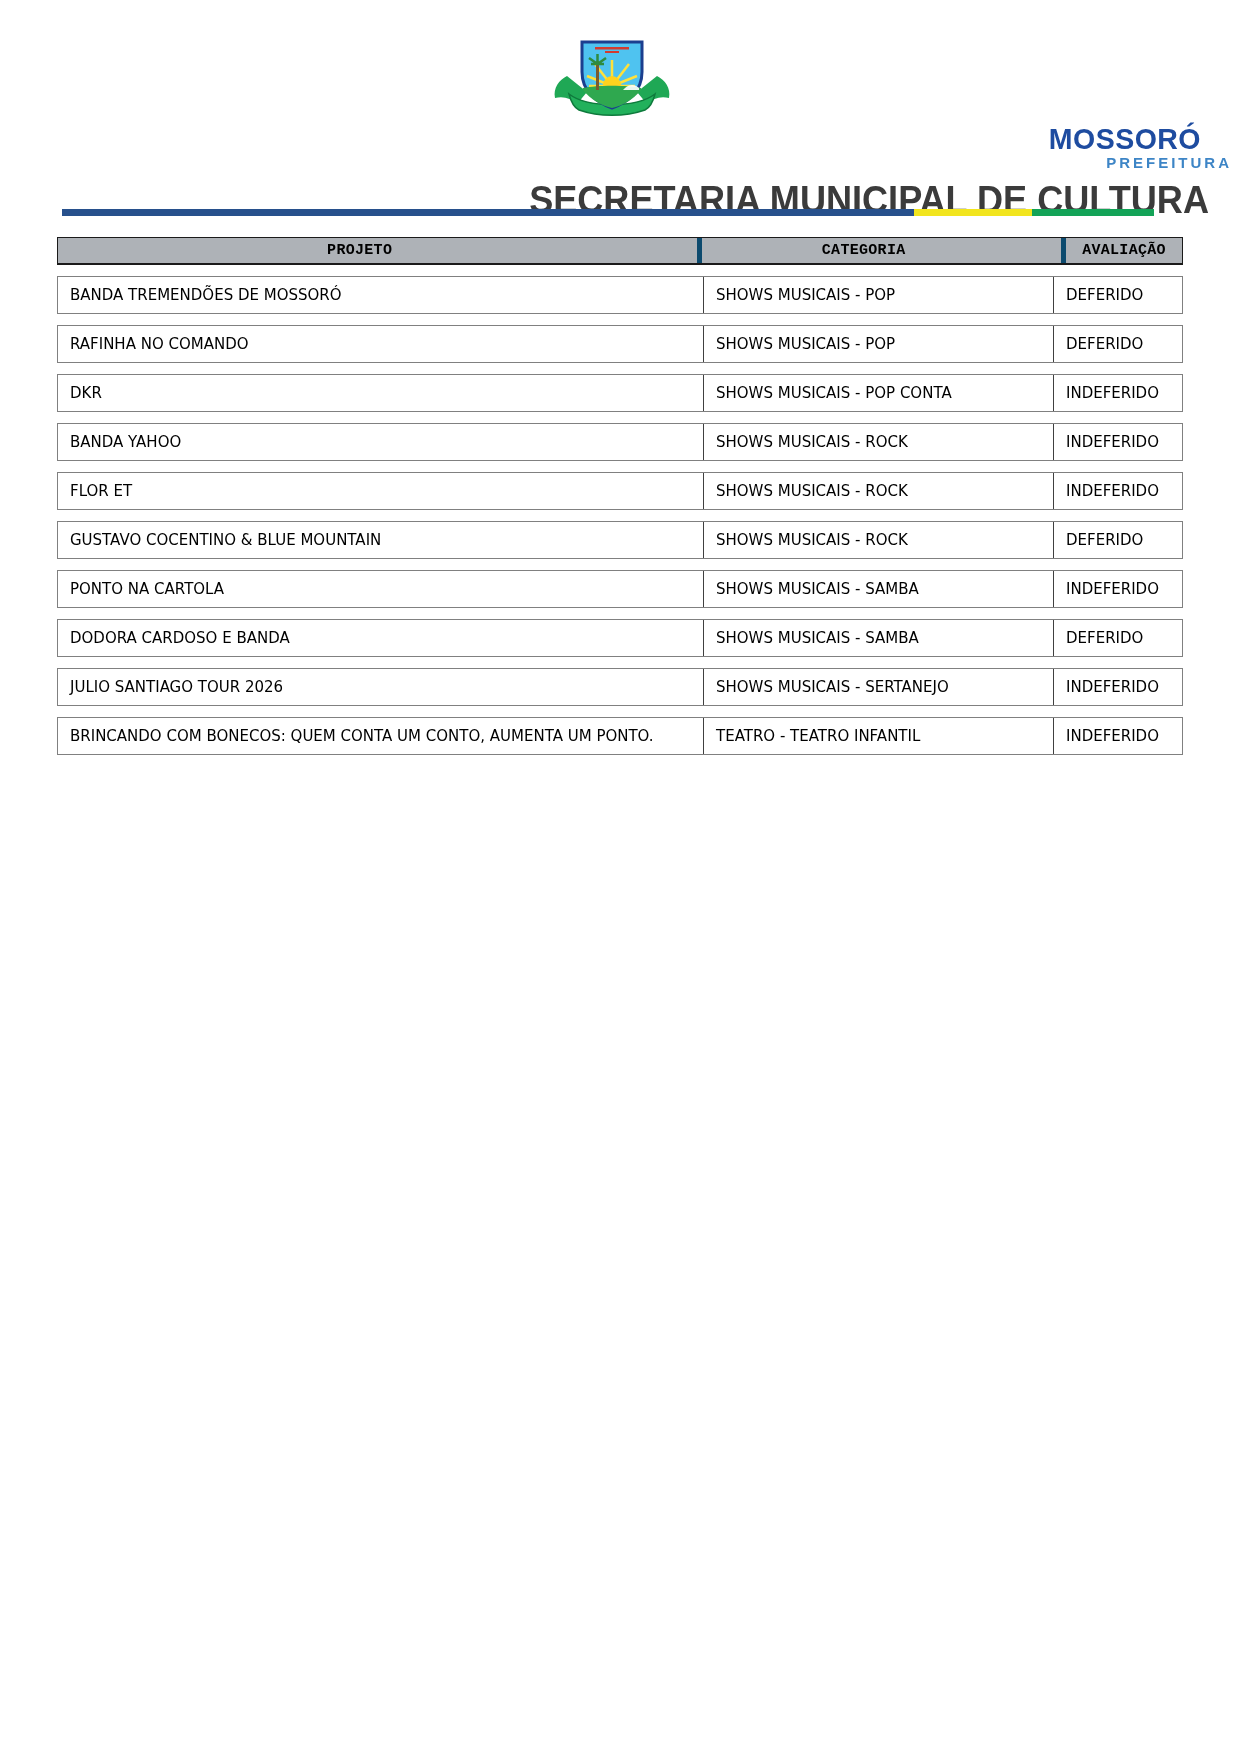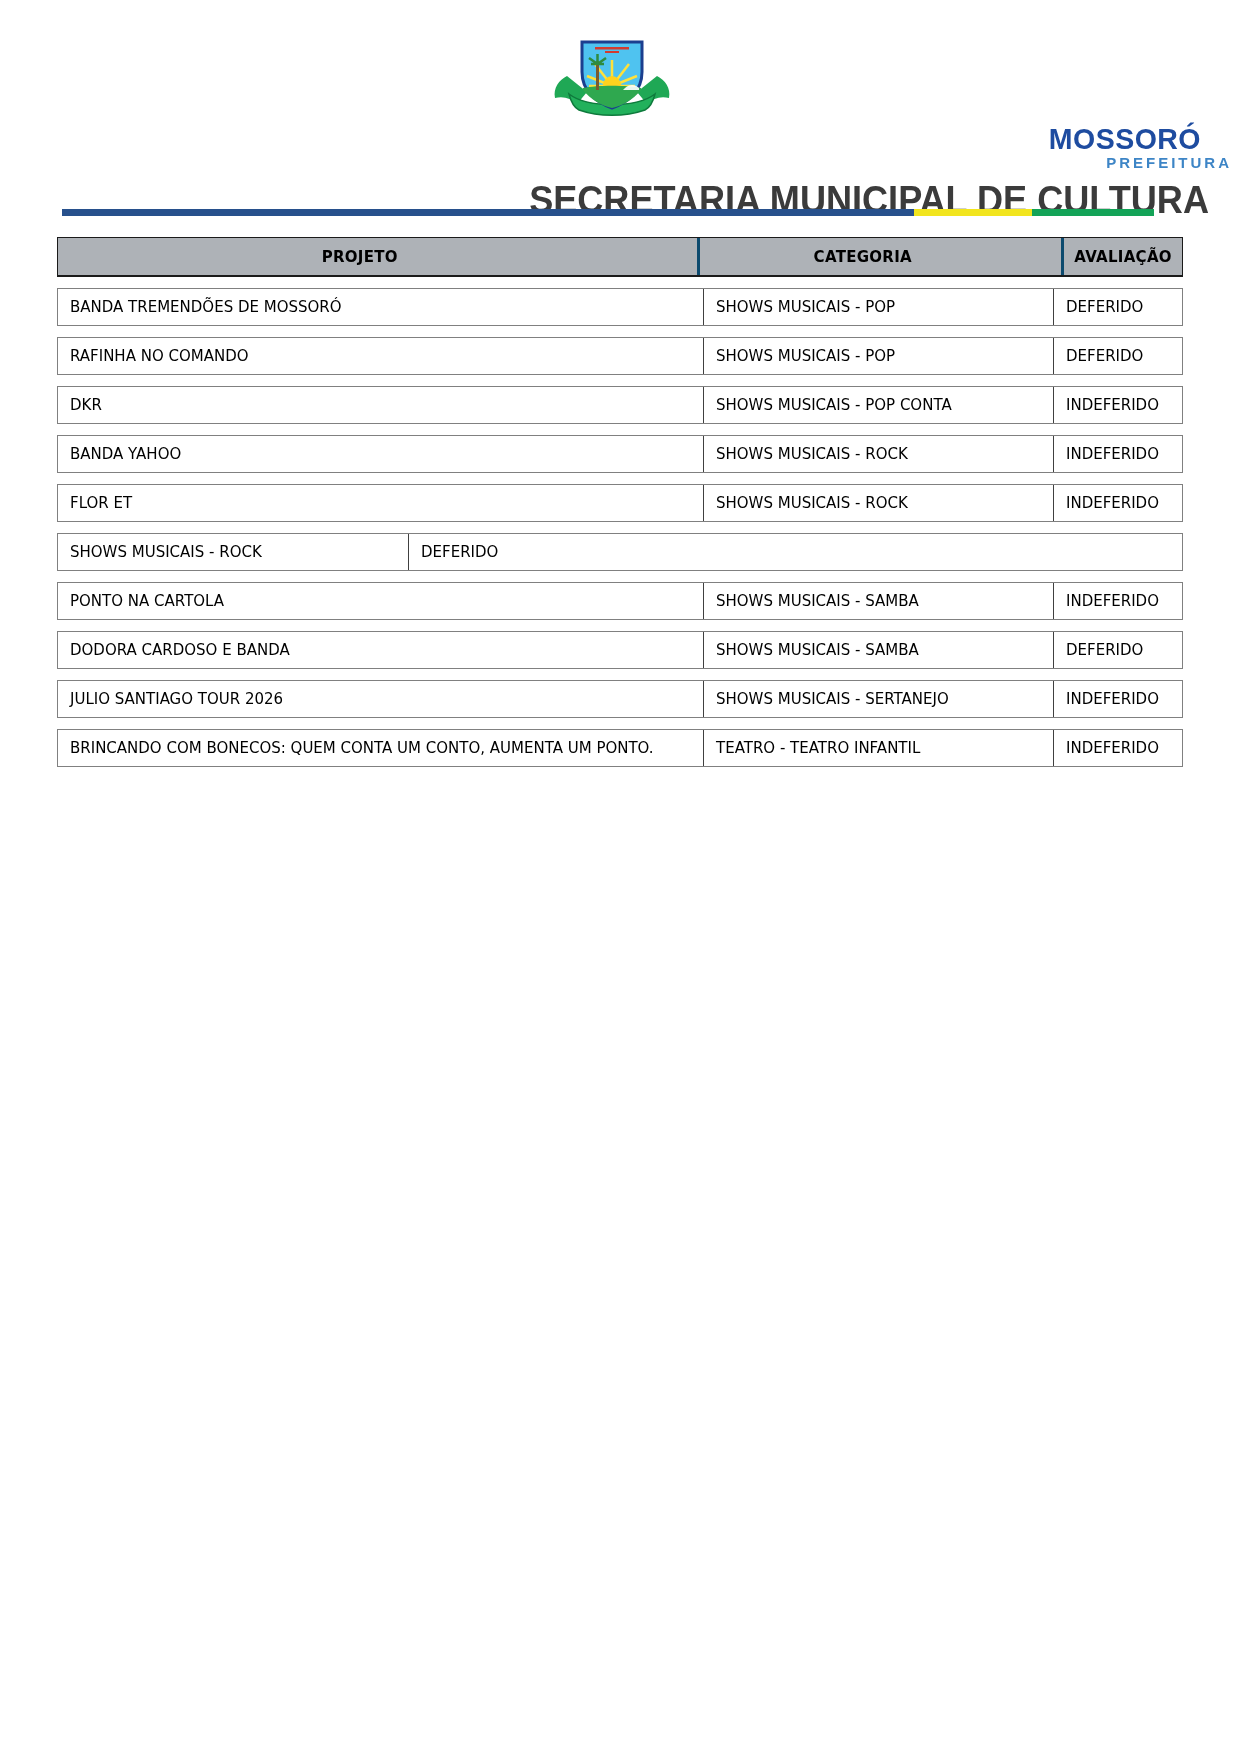--- a/index.html
+++ b/index.html
@@ -73,33 +73,34 @@
   
   .results-table {
     position: absolute;
     top: 237px;
     left: 57px;
     width: 1126px;
     font-size: 15px;
   }
   .thead-row {
     display: flex;
-    height: 40px;
+    height: 28px;
     background: #aeb2b7;
     border: 1px solid #1a1a1a;
     border-bottom-width: 2px;
     font-weight: 700;
     letter-spacing: 0.3px;
+    font-family: Liberation Mono, monospace;
   }
   .thead-row .cell {
     display: flex;
     align-items: center;
     justify-content: center;
   }
-  .thead-row .cell + .cell { border-left: 3px solid #0c4a6e; margin-left: 36px; }
+  .thead-row .cell + .cell { border-left: 5px solid #0c4a6e; margin-left: 36px; }
 
   .t-row {
     display: flex;
     height: 38px;
     margin-top: 11px;
     border: 1px solid #808080;
     background: #ffffff;
   }
   .t-row .cell {
     display: flex;
@@ -203,20 +204,21 @@
     <div class="cell col-avaliacao">INDEFERIDO</div>
   </div>
 
   <div class="t-row">
     <div class="cell col-projeto">FLOR ET</div>
     <div class="cell col-categoria">SHOWS MUSICAIS - ROCK</div>
     <div class="cell col-avaliacao">INDEFERIDO</div>
   </div>
 
   <div class="t-row">
+    <div class="cell col-projeto">GUSTAVO COCENTINO &amp; BLUE MOUNTAIN</div>
     <div class="cell col-categoria">SHOWS MUSICAIS - ROCK</div>
     <div class="cell col-avaliacao">DEFERIDO</div>
   </div>
 
   <div class="t-row">
     <div class="cell col-projeto">PONTO NA CARTOLA</div>
     <div class="cell col-categoria">SHOWS MUSICAIS - SAMBA</div>
     <div class="cell col-avaliacao">INDEFERIDO</div>
   </div>
 

